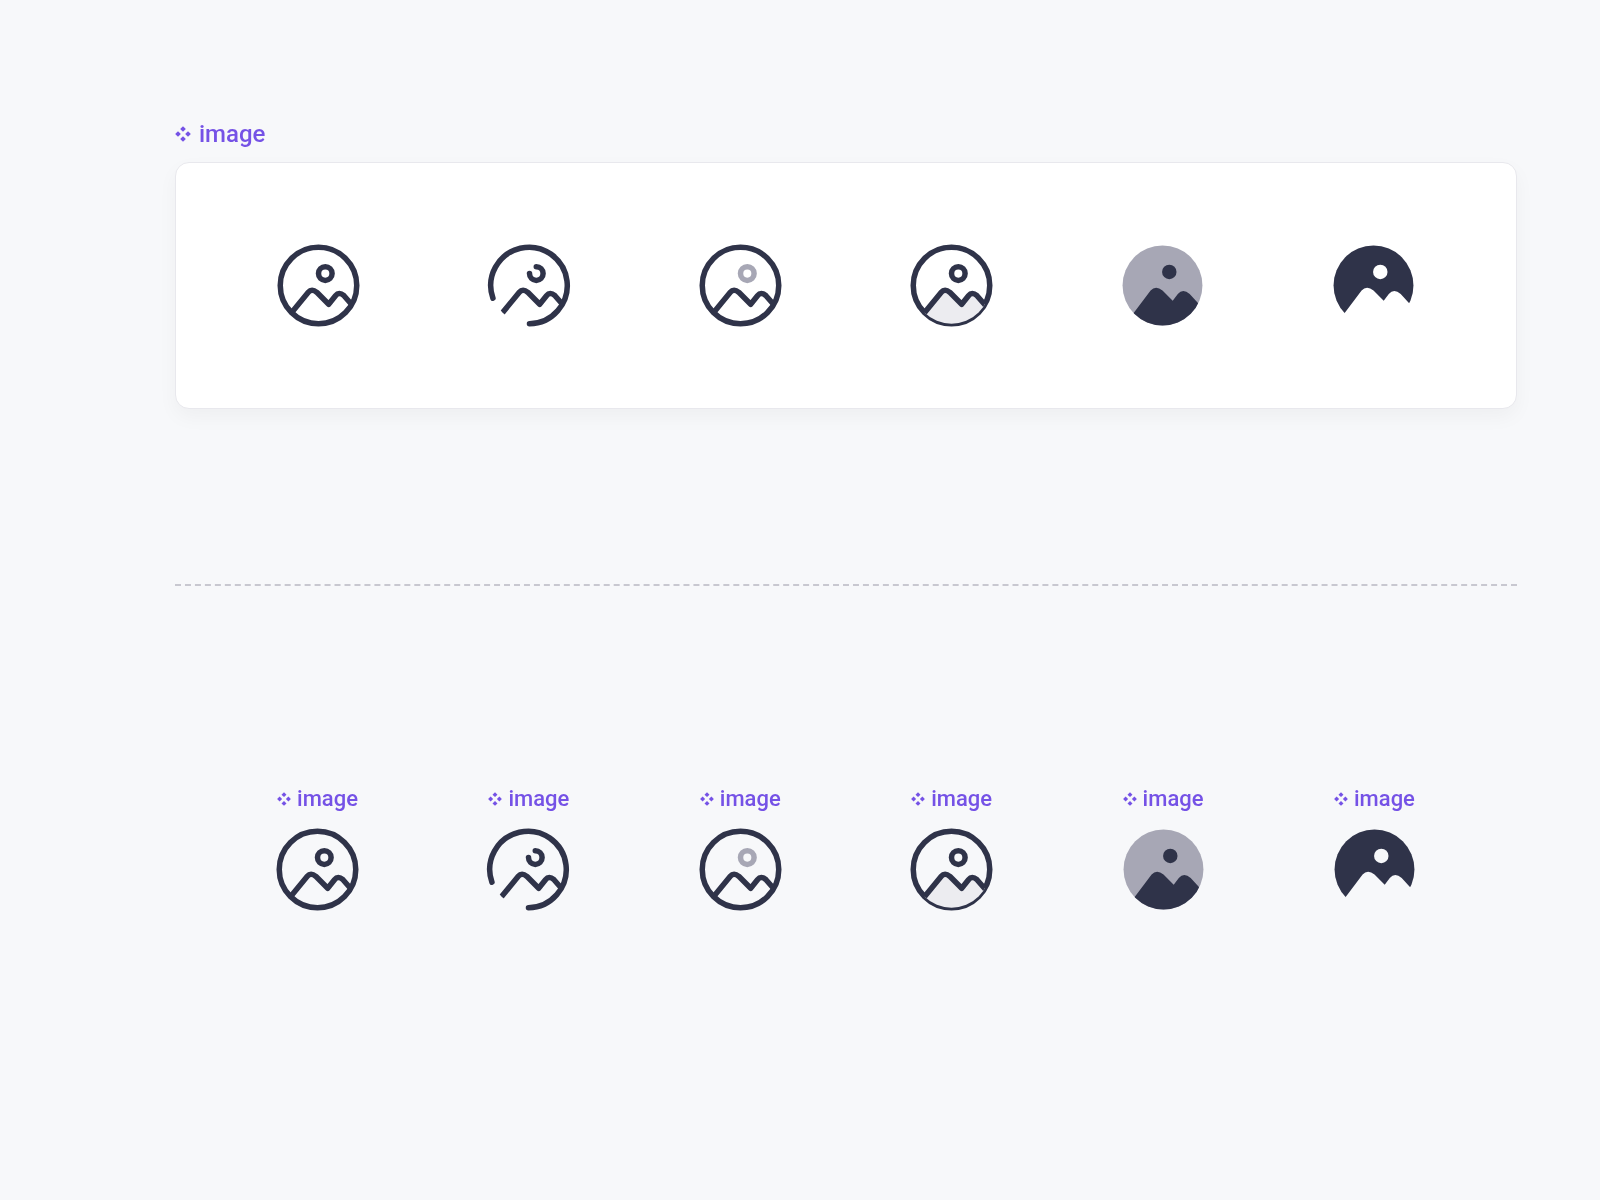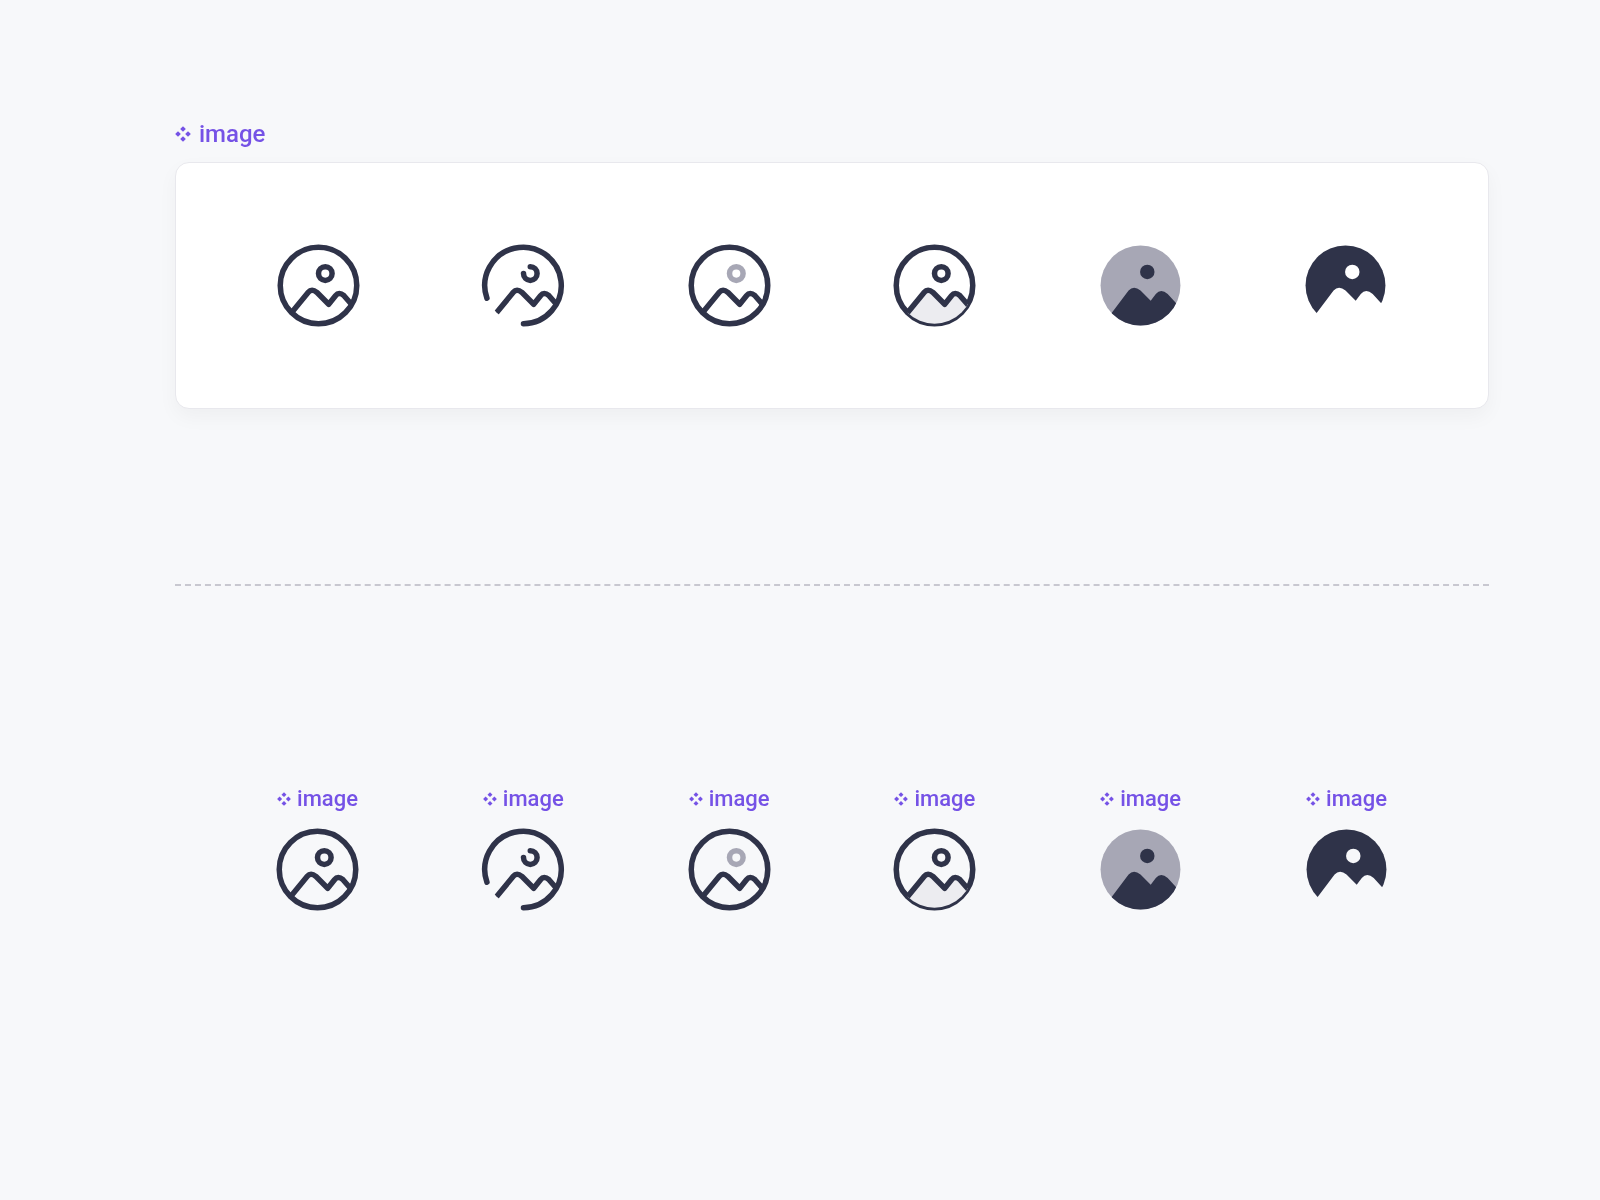--- a/index.html
+++ b/index.html
@@ -4,21 +4,21 @@
   <style>
     * { box-sizing: border-box; margin: 0; padding: 0; }
     body {
       width: 1600px;
       height: 1200px;
       background: #f7f8fa;
       font-family: -apple-system, BlinkMacSystemFont, "Segoe UI", Roboto, sans-serif;
       padding: 0;
     }
     .container {
-      padding: 120px 111px 0 175px;
+      padding: 120px 83px 0 175px;
     }
     .label {
       display: flex;
       align-items: center;
       gap: 8px;
       color: #7552e6;
       font-size: 24px;
       font-weight: 500;
       margin-bottom: 14px;
     }

